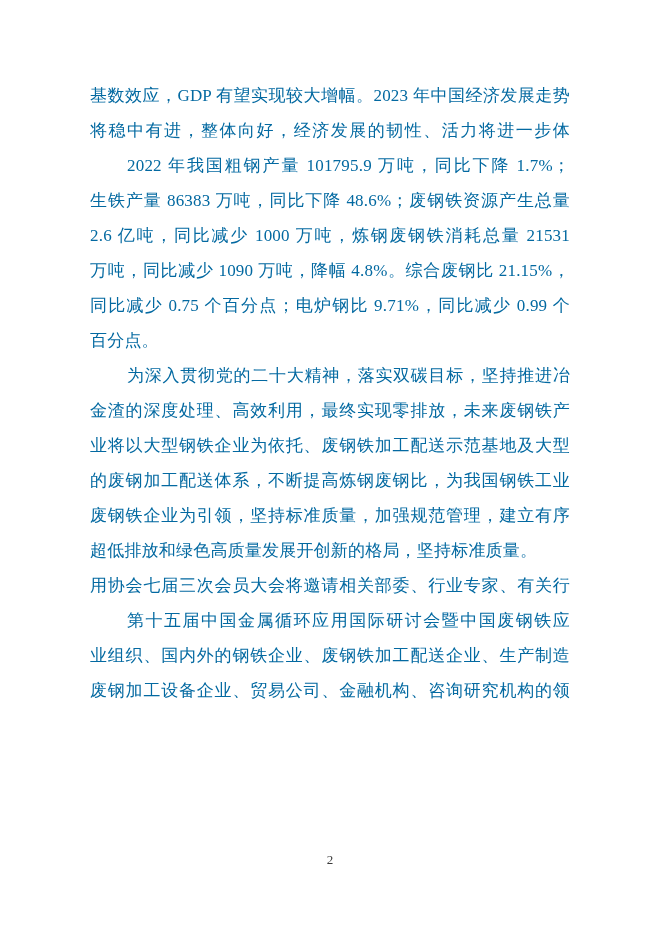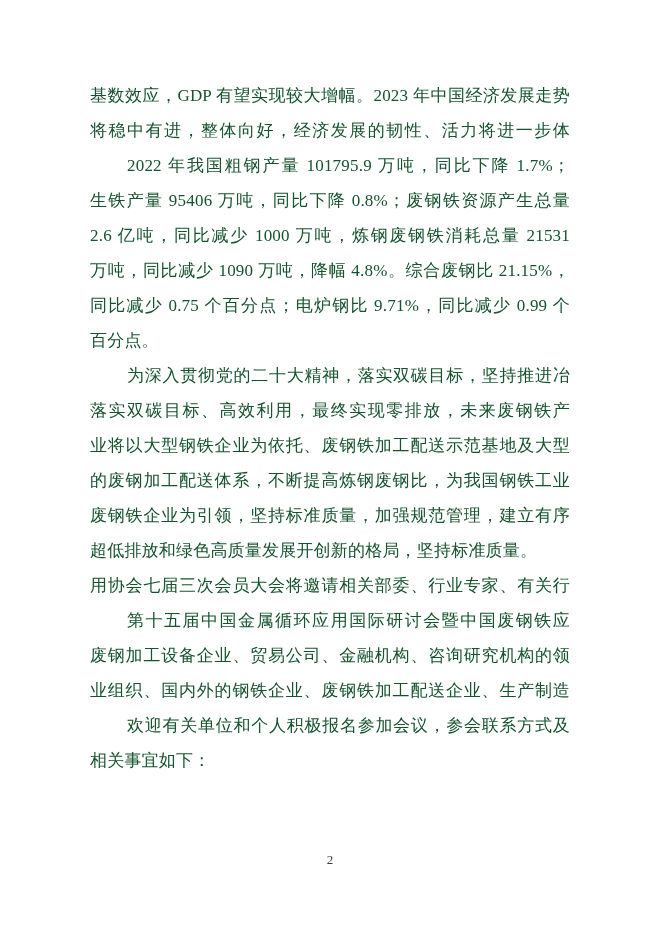--- a/index.html
+++ b/index.html
@@ -20,21 +20,21 @@
     width: 660px;
     height: 936px;
     background: #ffffff;
     overflow: hidden;
   }
   .text-block {
     position: absolute;
     left: 90px;
     top: 78px;
     width: 480px;
-    color: #14532d;
+    color: #0369a1;
     font-size: 17px;
   }
   .paragraph {
     margin: 0;
     padding: 0;
   }
   .line {
     height: 35px;
     line-height: 35px;
     text-align: justify;
@@ -62,39 +62,35 @@
 <body>
 
 <div class="page">
   <div class="text-block" id="text-block">
       <div class="paragraph">
         <div class="line fill">基数效应，GDP 有望实现较大增幅。2023 年中国经济发展走势</div>
         <div class="line">将稳中有进，整体向好，经济发展的韧性、活力将进一步体现。</div>
       </div>
       <div class="paragraph">
         <div class="line fill indent">2022 年我国粗钢产量 101795.9 万吨，同比下降 1.7%；</div>
-        <div class="line fill">生铁产量 95406 万吨，同比下降 0.8%；废钢铁资源产生总量</div>
+        <div class="line fill">生铁产量 86383 万吨，同比下降 48.6%；废钢铁资源产生总量</div>
         <div class="line fill">2.6 亿吨，同比减少 1000 万吨，炼钢废钢铁消耗总量 21531</div>
         <div class="line fill">万吨，同比减少 1090 万吨，降幅 4.8%。综合废钢比 21.15%，</div>
         <div class="line fill">同比减少 0.75 个百分点；电炉钢比 9.71%，同比减少 0.99 个</div>
         <div class="line">百分点。</div>
       </div>
       <div class="paragraph">
         <div class="line fill indent">为深入贯彻党的二十大精神，落实双碳目标，坚持推进冶</div>
-        <div class="line fill">落实双碳目标、高效利用，最终实现零排放，未来废钢铁产</div>
+        <div class="line fill">金渣的深度处理、高效利用，最终实现零排放，未来废钢铁产</div>
         <div class="line fill">业将以大型钢铁企业为依托、废钢铁加工配送示范基地及大型</div>
         <div class="line fill">的废钢加工配送体系，不断提高炼钢废钢比，为我国钢铁工业</div>
         <div class="line fill">废钢铁企业为引领，坚持标准质量，加强规范管理，建立有序</div>
         <div class="line">超低排放和绿色高质量发展开创新的格局，坚持标准质量。</div>
       </div>
       <div class="paragraph">
         <div class="line fill">用协会七届三次会员大会将邀请相关部委、行业专家、有关行</div>
         <div class="line fill indent">第十五届中国金属循环应用国际研讨会暨中国废钢铁应</div>
+        <div class="line fill">业组织、国内外的钢铁企业、废钢铁加工配送企业、生产制造</div>
         <div class="line fill">废钢加工设备企业、贸易公司、金融机构、咨询研究机构的领</div>
-        <div class="line fill">业组织、国内外的钢铁企业、废钢铁加工配送企业、生产制造</div>
-      </div>
-      <div class="paragraph">
-        <div class="line fill indent">欢迎有关单位和个人积极报名参加会议，参会联系方式及</div>
-        <div class="line">相关事宜如下：</div>
       </div>
     </div>
   <div class="page-number">2</div>
 </div>
 
 </body></html>

